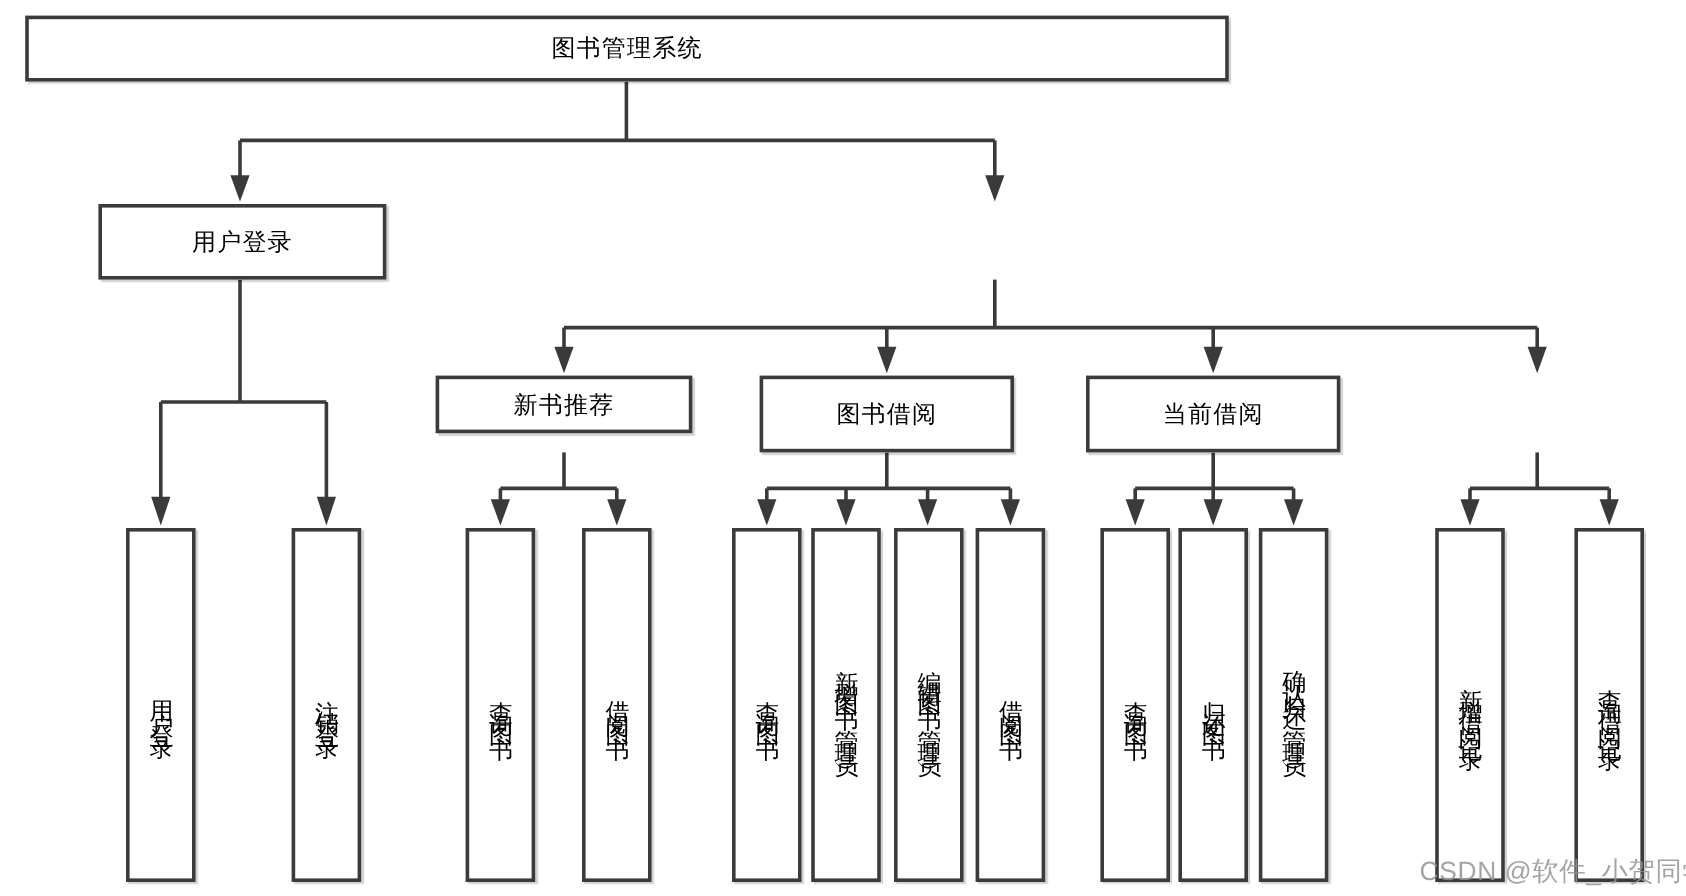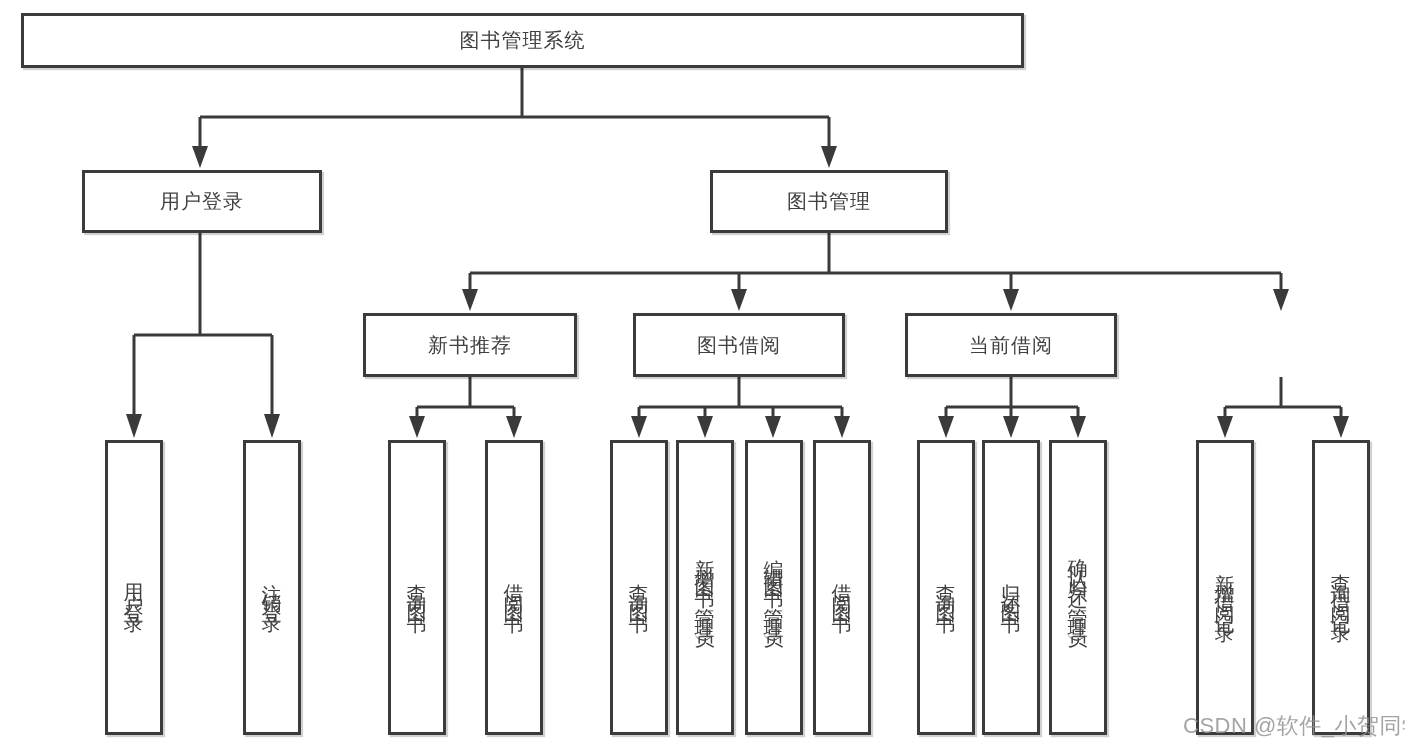--- a/index.html
+++ b/index.html
@@ -31,21 +31,21 @@
   }
   .box {
     position: absolute;
     box-sizing: border-box;
     background: #ffffff;
     border: 3px solid #3b3b3b;
     box-shadow: 2px 2px 1px rgba(0,0,0,0.18);
     display: flex;
     align-items: center;
     justify-content: center;
-    color: #404040;
+    color: #000000;
     font-size: 20px;
     z-index: 2;
   }
   .hbox span {
     letter-spacing: 1px;
     white-space: nowrap;
   }
   .vbox span {
     writing-mode: vertical-rl;
     text-orientation: mixed;
@@ -145,25 +145,22 @@
     </g>
   </svg>
 
   <div class="box hbox" style="left:21px; top:13px; width:1003px; height:55px;">
     <span>图书管理系统</span>
   </div>
 
   <div class="box hbox" style="left:82px; top:170px; width:240px; height:63px;">
     <span>用户登录</span>
   </div>
-  <div class="box hbox" style="left:710px; top:170px; width:238px; height:63px;">
-    <span>图书管理</span>
-  </div>
-
-  <div class="box hbox" style="left:363px; top:313px; width:214px; height:64px;">
+
+  <div class="box hbox" style="left:363px; top:313px; width:214px; height:48px;">
     <span>新书推荐</span>
   </div>
   <div class="box hbox" style="left:633px; top:313px; width:212px; height:64px;">
     <span>图书借阅</span>
   </div>
   <div class="box hbox" style="left:905px; top:313px; width:212px; height:64px;">
     <span>当前借阅</span>
   </div>
 
   <div class="box vbox" style="left:105px; top:440px; width:58px; height:295px;">

